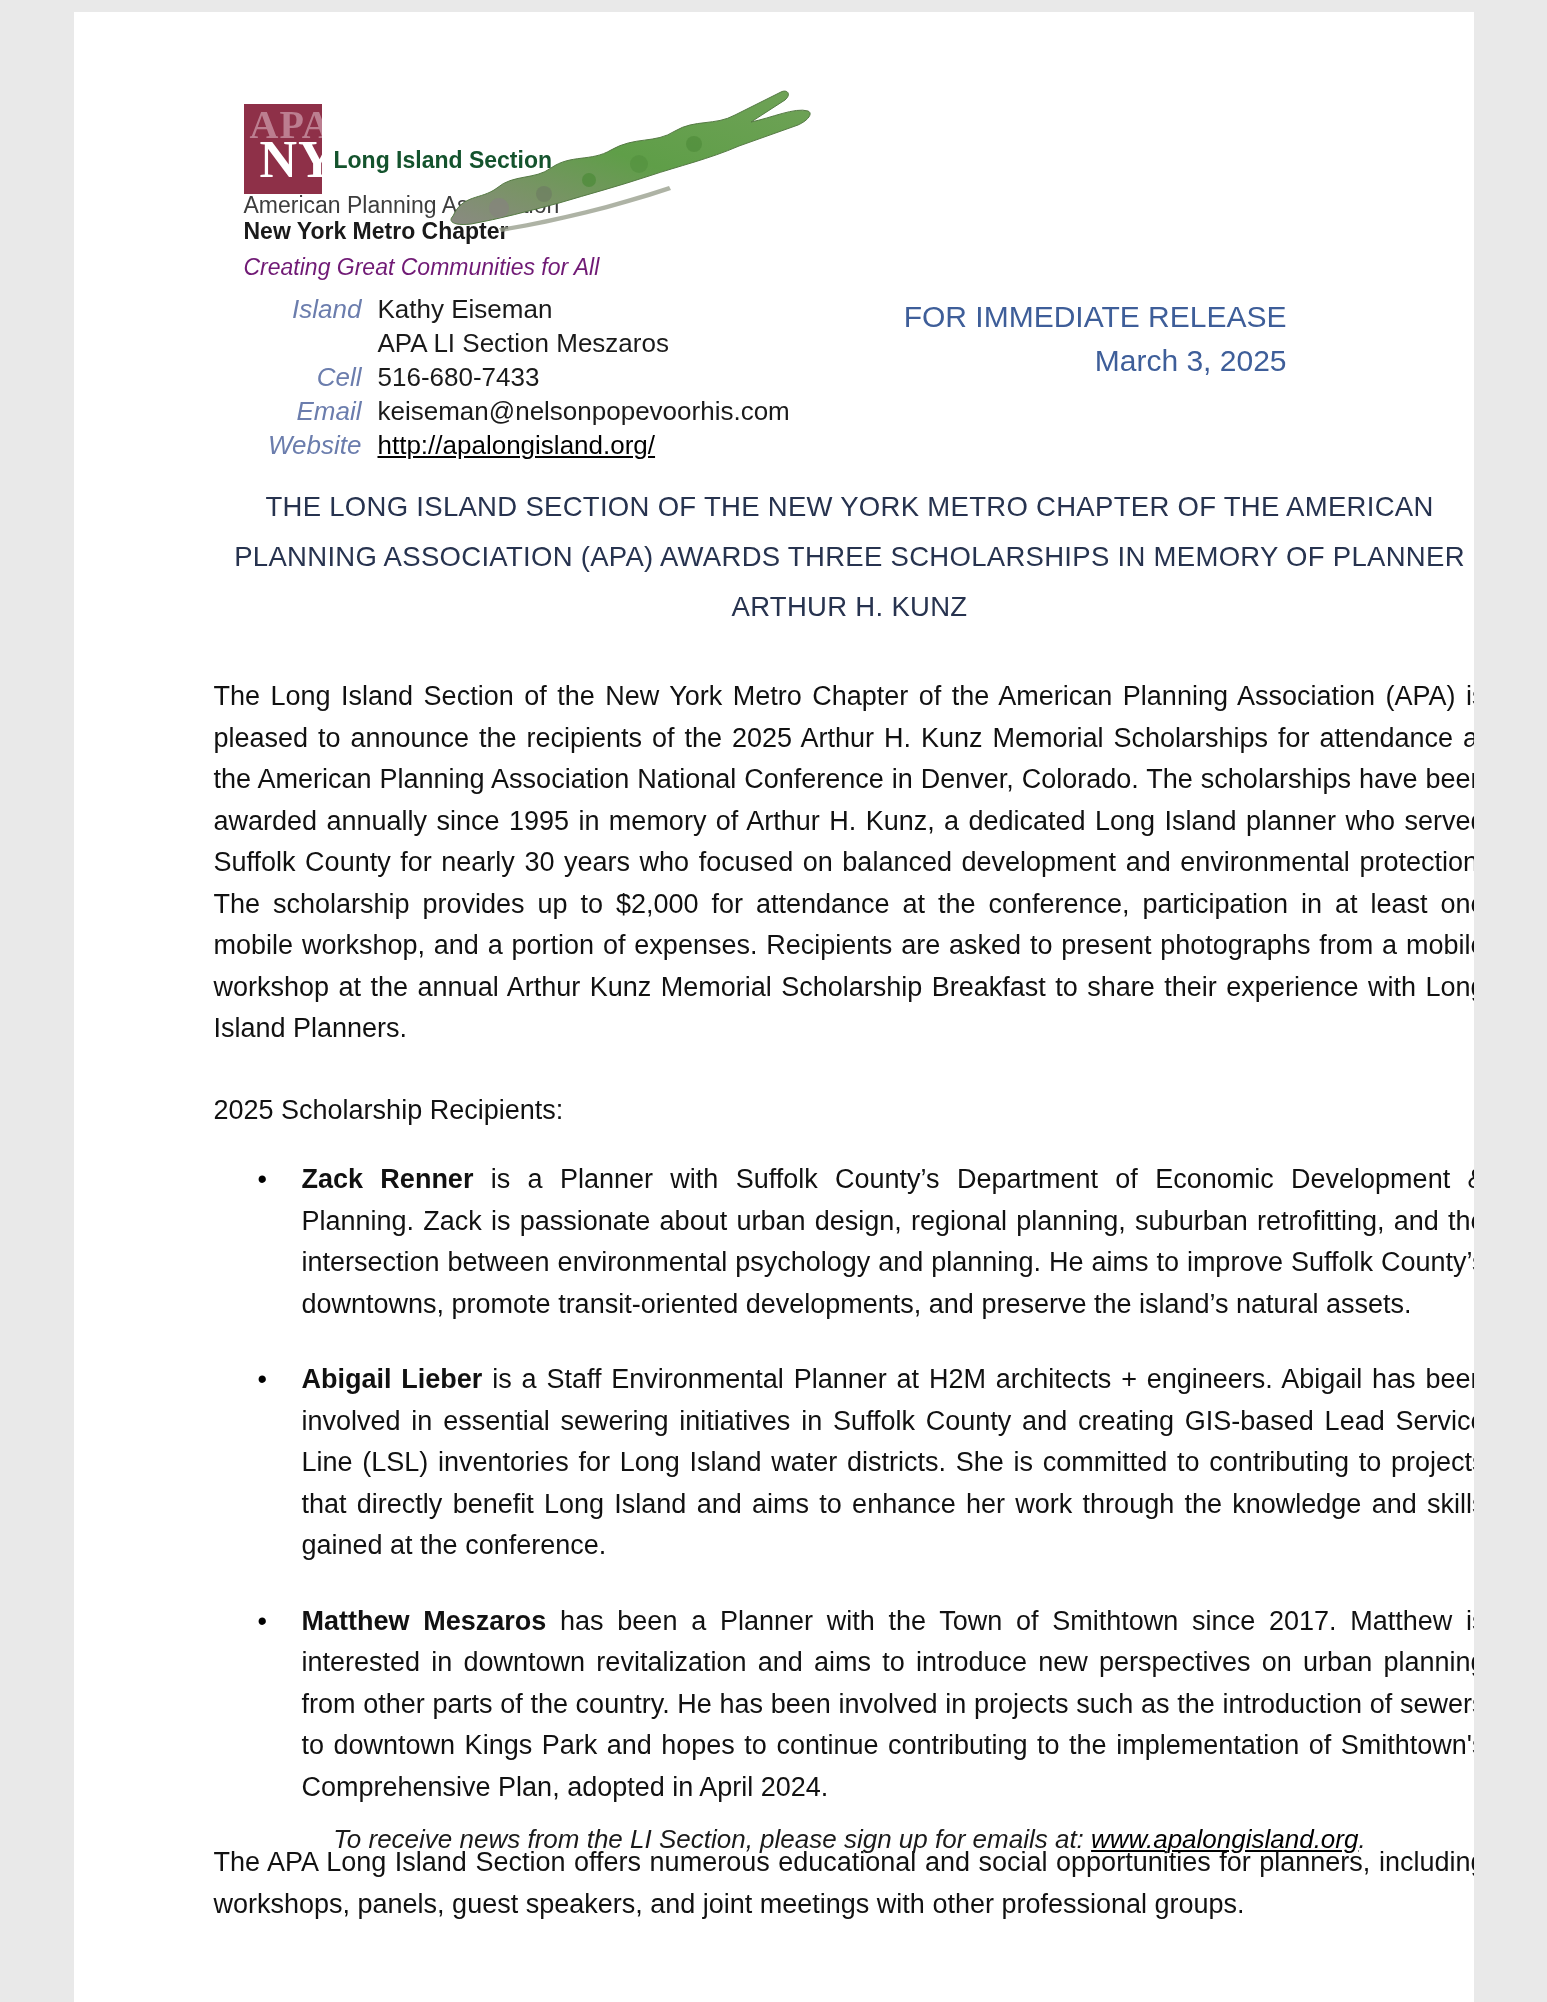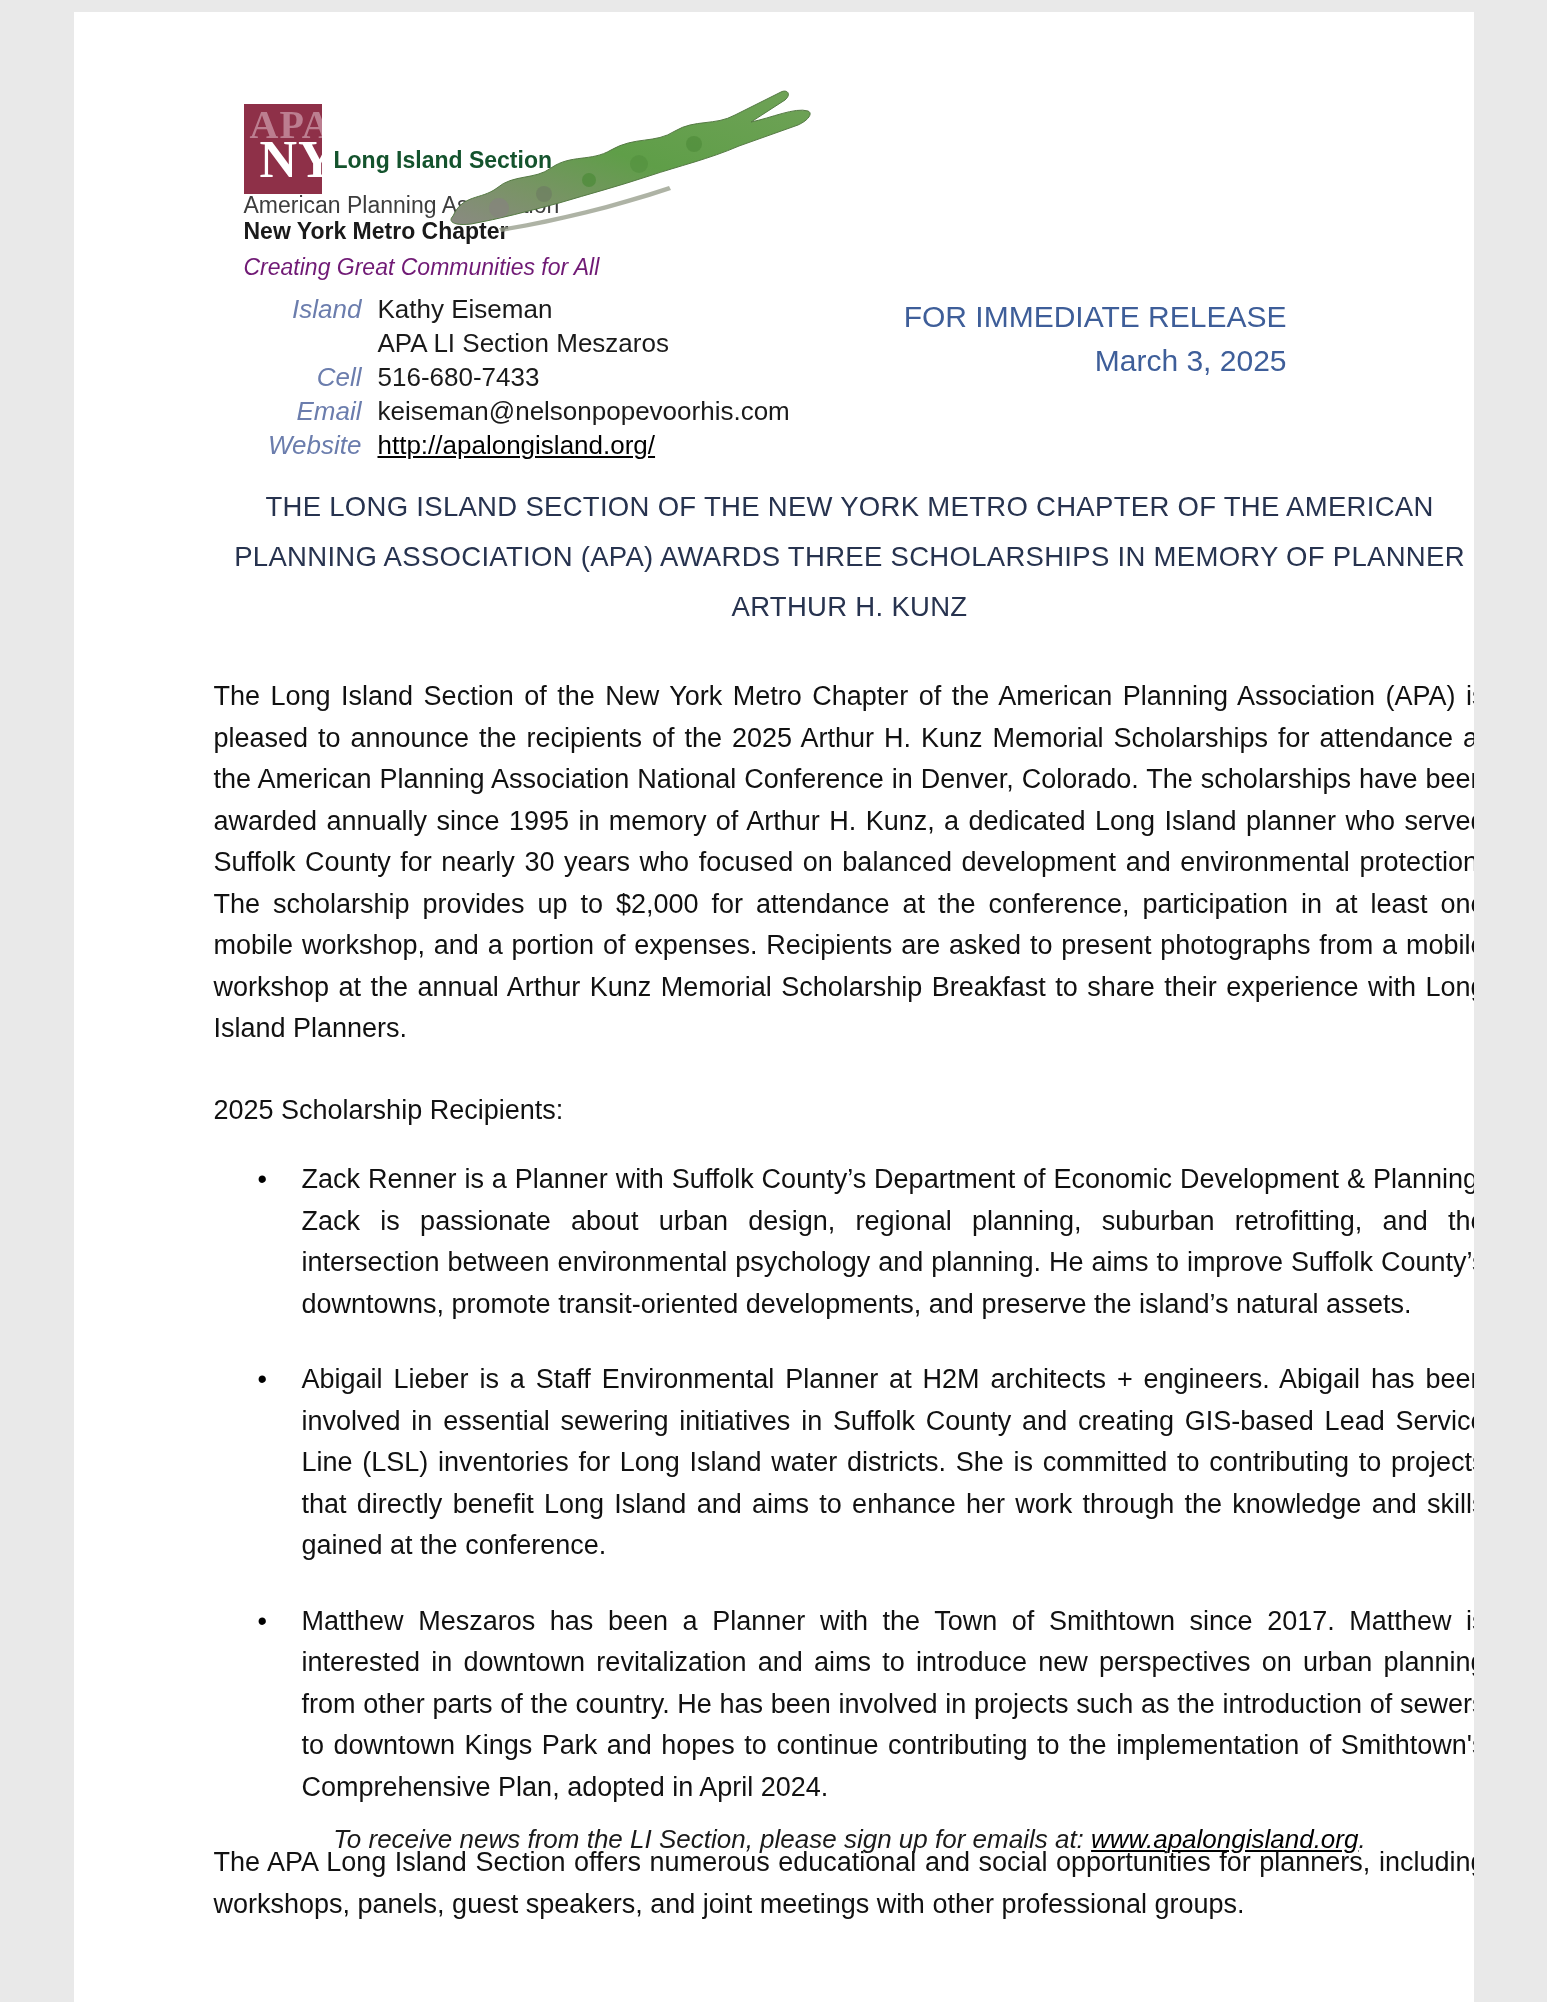--- a/index.html
+++ b/index.html
@@ -62,21 +62,21 @@
   }
   .headline{
     text-align:center;color:#27334F;font-size:27.5px;line-height:50px;
     letter-spacing:0.3px;margin:0 0 44px 0;font-weight:normal;
   }
   p.body-par{ text-align:justify;margin:0 0 26px 0; }
   .recipients-heading{ font-weight:normal;margin:40px 0 28px 0; }
   .bullet-item{ display:flex;margin:0 0 34px 0; }
   .bullet-dot{ width:44px;padding-left:44px;flex:none;color:#000; }
   .bullet-text{ flex:1;text-align:justify; }
-  .bold-name{ font-weight:normal; }
+  .bold-name{ font-weight:bold; }
   .closing{ text-align:justify;margin:0; }
   
   .footer{
     position:absolute;left:140px;top:1812px;width:1272px;
     text-align:center;font-style:italic;font-size:26px;color:#1a1a1a;
   }
 </style>
 </head>
 <body>
 

